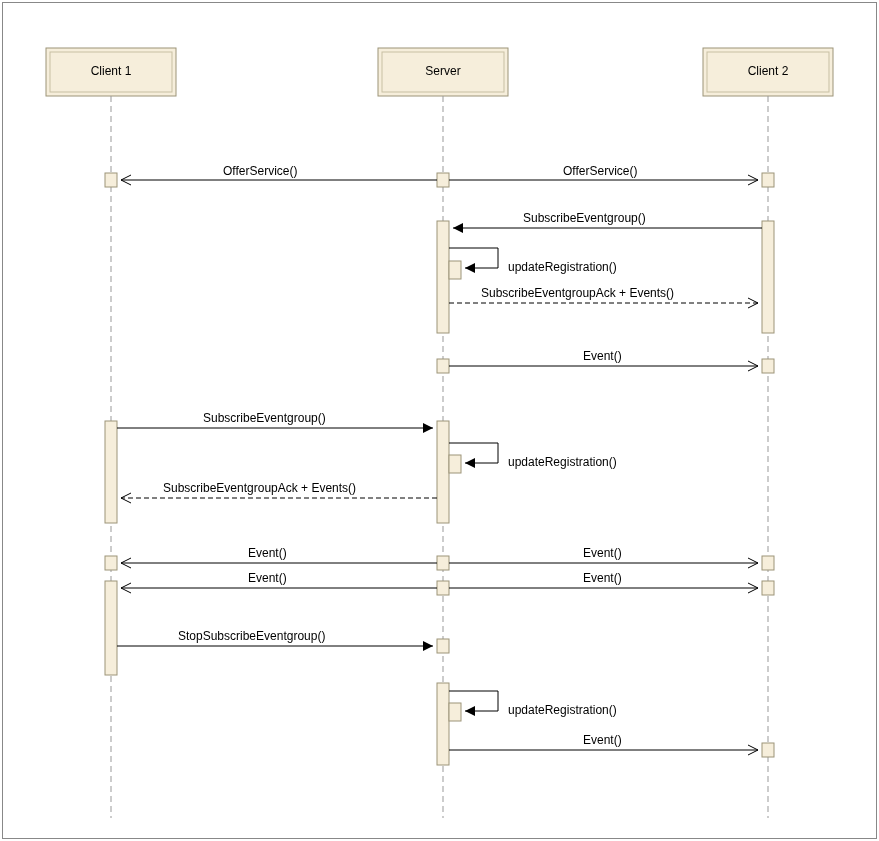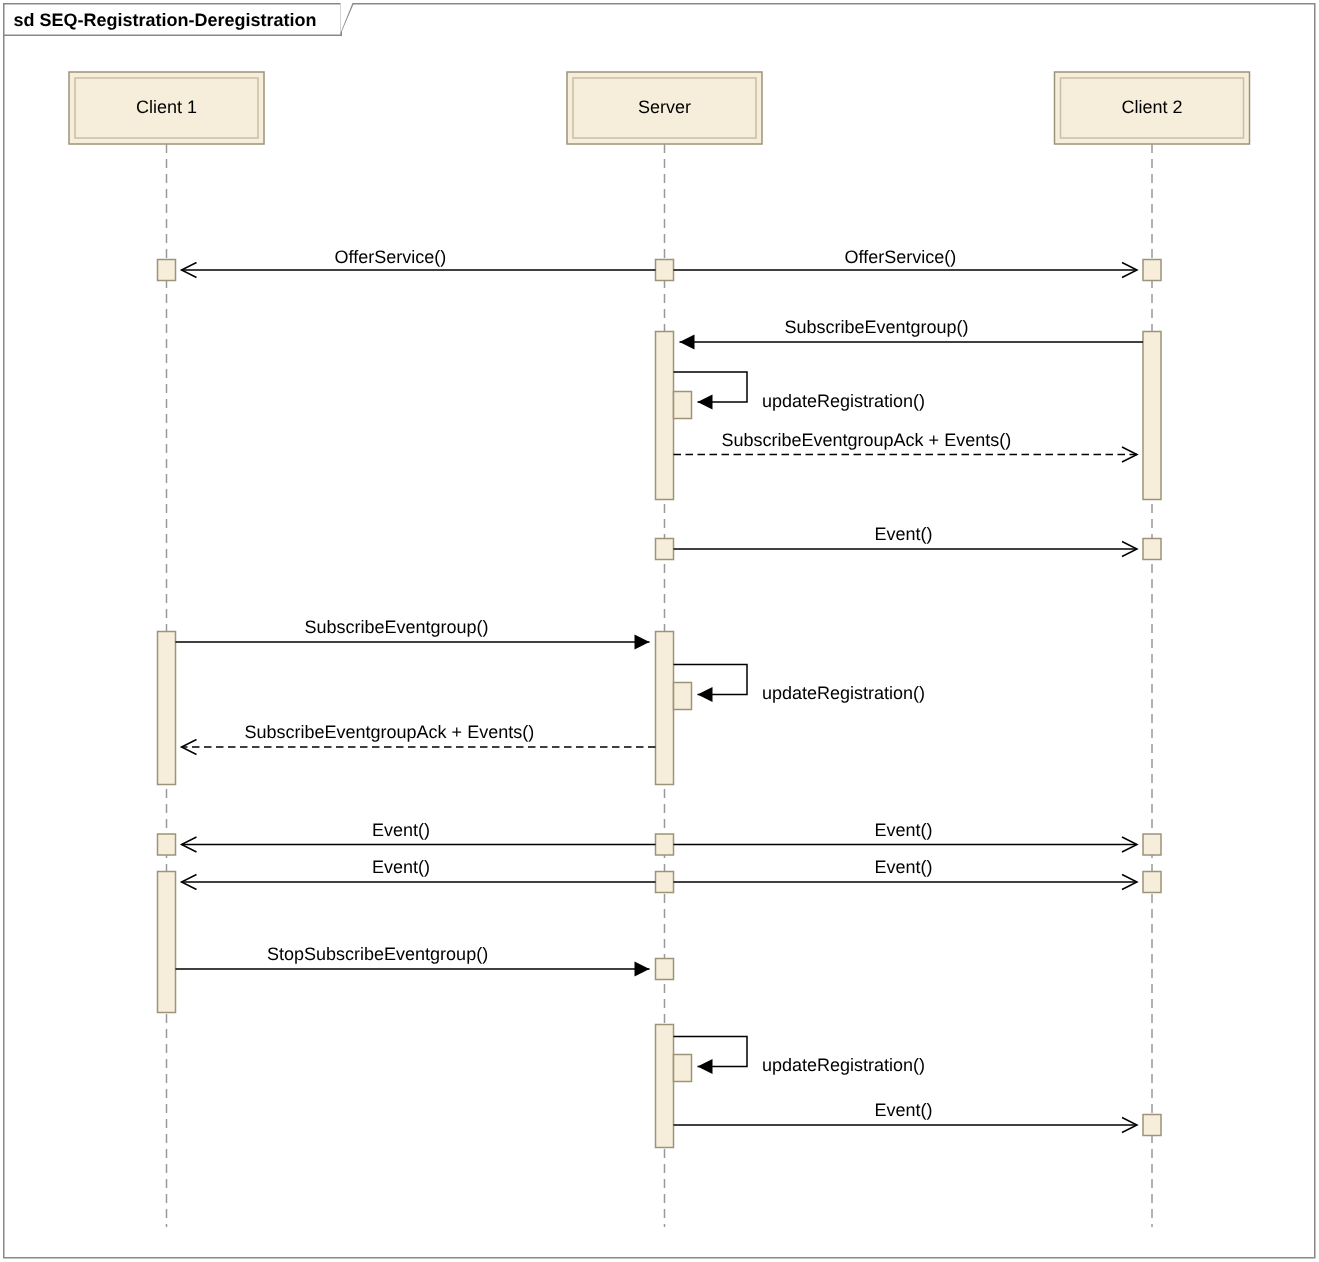--- a/index.html
+++ b/index.html
@@ -88,23 +88,20 @@
     fill: #000;
     text-anchor: middle;
   }
   .arrow-solid { fill: #000; }
   .arrow-open { fill: none; stroke: #000; stroke-width: 1; }
 </style>
 </head>
 <body>
 
 <div class="frame">
-  <div class="frame-tab">
-    <span>sd SEQ-Registration-Deregistration</span>
-  </div>
 
   <svg width="873" height="835">
 
     <g>
       <rect class="lifeline-head" x="43" y="45" width="130" height="48"></rect>
       <rect x="47" y="49" width="122" height="40" fill="none" stroke="#c7bfa3" stroke-width="1"></rect>
       <text class="head-text" x="108" y="72">Client 1</text>
       <line class="lifeline-dash" x1="108" y1="93" x2="108" y2="815"></line>
     </g>
 

